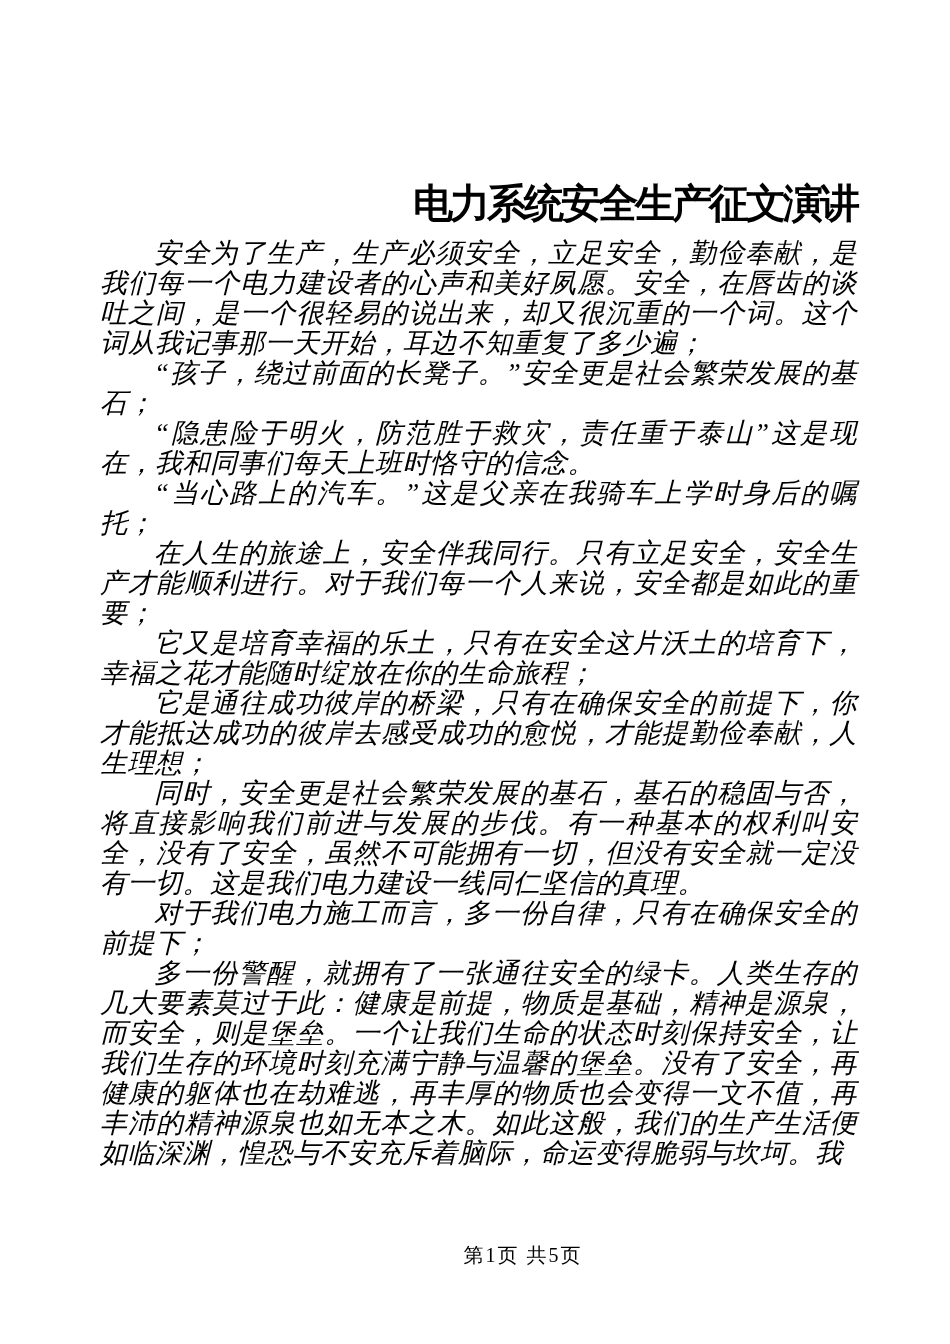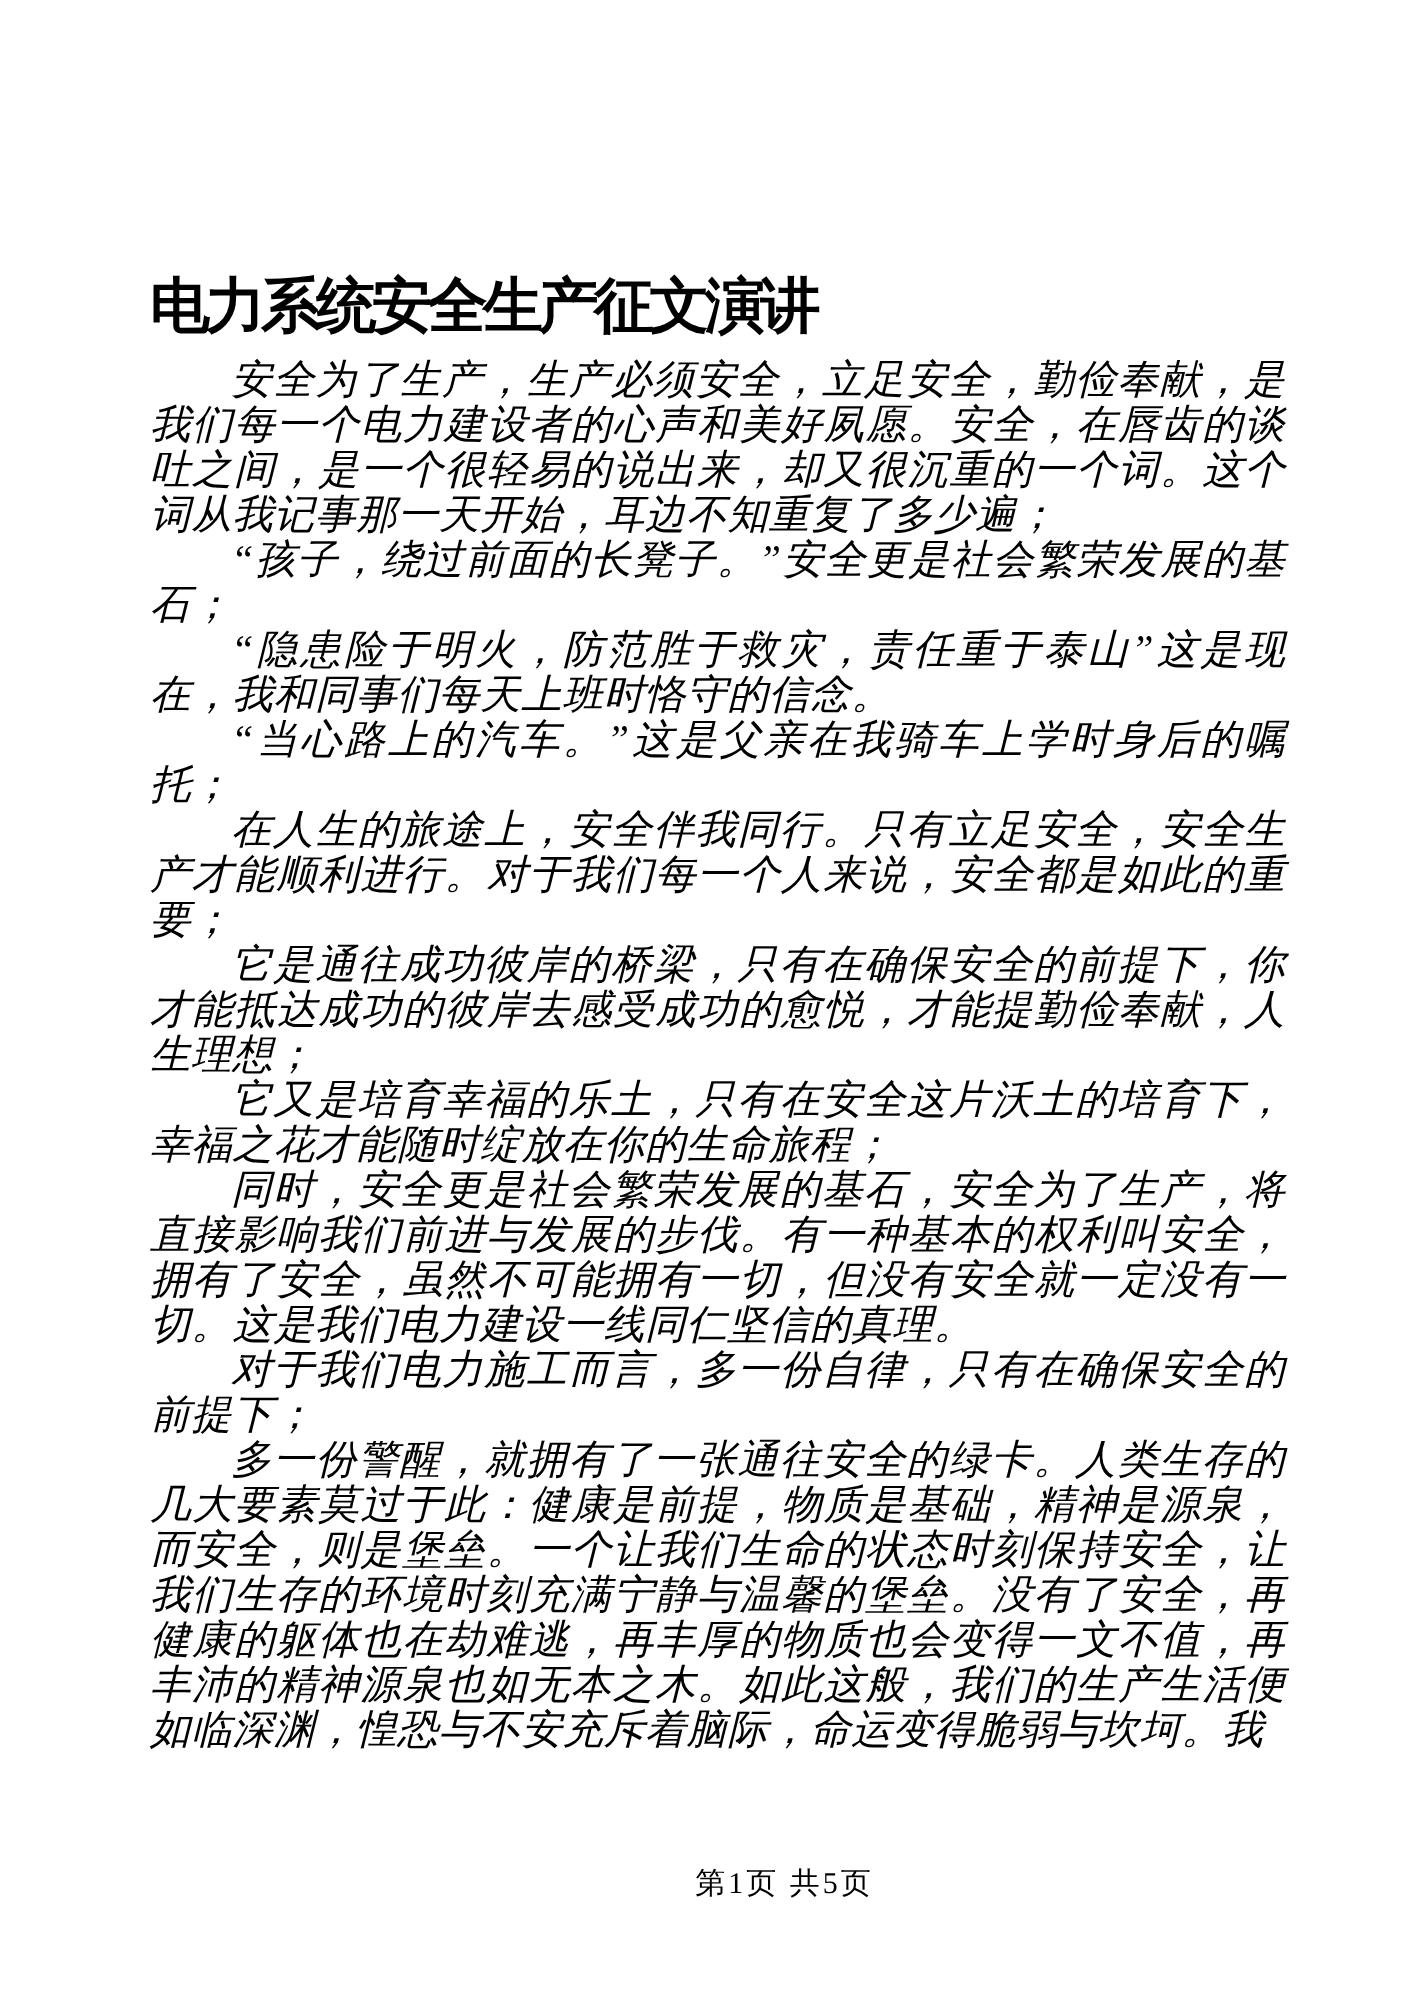--- a/index.html
+++ b/index.html
@@ -15,21 +15,21 @@
     overflow: hidden;
     font-family: "Liberation Serif", "DejaVu Serif", serif;
     color: #000000;
   }
   .doc-title {
     position: absolute;
     top: 180px;
     left: 100px;
     width: 757px;
     margin: 0;
-    text-align: left;
+    text-align: right;
     font-size: 40px;
     font-weight: bold;
     letter-spacing: -3px;
     line-height: 48px;
     white-space: nowrap;
     font-family: "Liberation Serif", "DejaVu Serif", serif;
   }
   .doc-body {
     position: absolute;
     top: 238px;
@@ -64,23 +64,23 @@
 
 <div class="page">
   <h1 class="doc-title">电力系统安全生产征文演讲</h1>
 
   <div class="doc-body">
       <p>安全为了生产，生产必须安全，立足安全，勤俭奉献，是我们每一个电力建设者的心声和美好夙愿。安全，在唇齿的谈吐之间，是一个很轻易的说出来，却又很沉重的一个词。这个词从我记事那一天开始，耳边不知重复了多少遍；</p>
       <p>“孩子，绕过前面的长凳子。”安全更是社会繁荣发展的基石；</p>
       <p>“隐患险于明火，防范胜于救灾，责任重于泰山”这是现在，我和同事们每天上班时恪守的信念。</p>
       <p>“当心路上的汽车。”这是父亲在我骑车上学时身后的嘱托；</p>
       <p>在人生的旅途上，安全伴我同行。只有立足安全，安全生产才能顺利进行。对于我们每一个人来说，安全都是如此的重要；</p>
+      <p>它又是培育幸福的乐土，只有在安全这片沃土的培育下，幸福之花才能随时绽放在你的生命旅程；</p>
       <p>它是通往成功彼岸的桥梁，只有在确保安全的前提下，你才能抵达成功的彼岸去感受成功的愈悦，才能提勤俭奉献，人生理想；</p>
-      <p>它又是培育幸福的乐土，只有在安全这片沃土的培育下，幸福之花才能随时绽放在你的生命旅程；</p>
-      <p>同时，安全更是社会繁荣发展的基石，安全为了生产，将直接影响我们前进与发展的步伐。有一种基本的权利叫安全，拥有了安全，虽然不可能拥有一切，但没有安全就一定没有一切。这是我们电力建设一线同仁坚信的真理。</p>
+      <p>同时，安全更是社会繁荣发展的基石，基石的稳固与否，将直接影响我们前进与发展的步伐。有一种基本的权利叫安全，没有了安全，虽然不可能拥有一切，但没有安全就一定没有一切。这是我们电力建设一线同仁坚信的真理。</p>
       <p>对于我们电力施工而言，多一份自律，只有在确保安全的前提下；</p>
       <p>多一份警醒，就拥有了一张通往安全的绿卡。人类生存的几大要素莫过于此：健康是前提，物质是基础，精神是源泉，而安全，则是堡垒。一个让我们生命的状态时刻保持安全，让我们生存的环境时刻充满宁静与温馨的堡垒。没有了安全，再健康的躯体也在劫难逃，再丰厚的物质也会变得一文不值，再丰沛的精神源泉也如无本之木。如此这般，我们的生产生活便如临深渊，惶恐与不安充斥着脑际，命运变得脆弱与坎坷。我</p>
     </div>
 
   <div class="page-footer">
     <span>第1页  共5页</span>
   </div>
 </div>
 
 </body></html>

